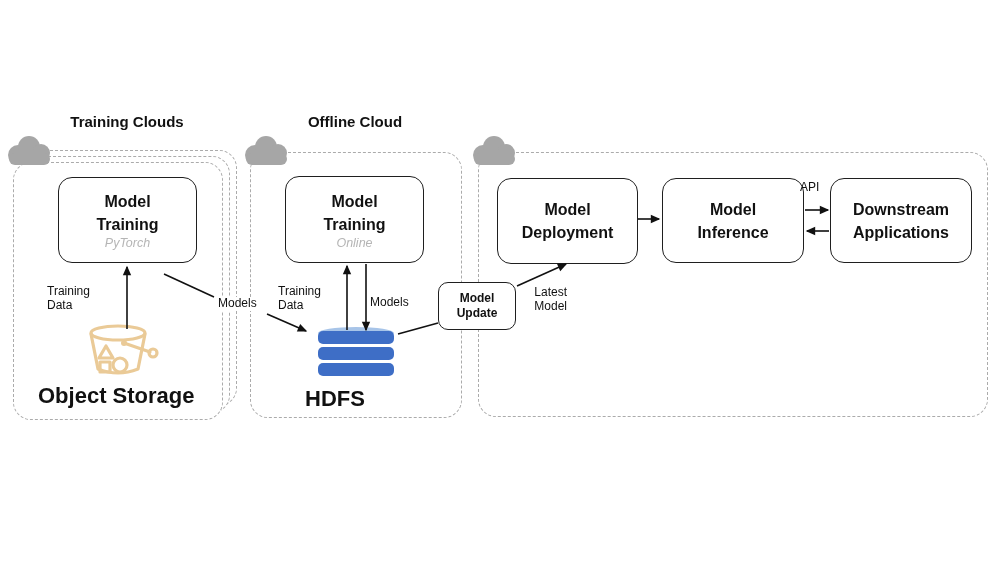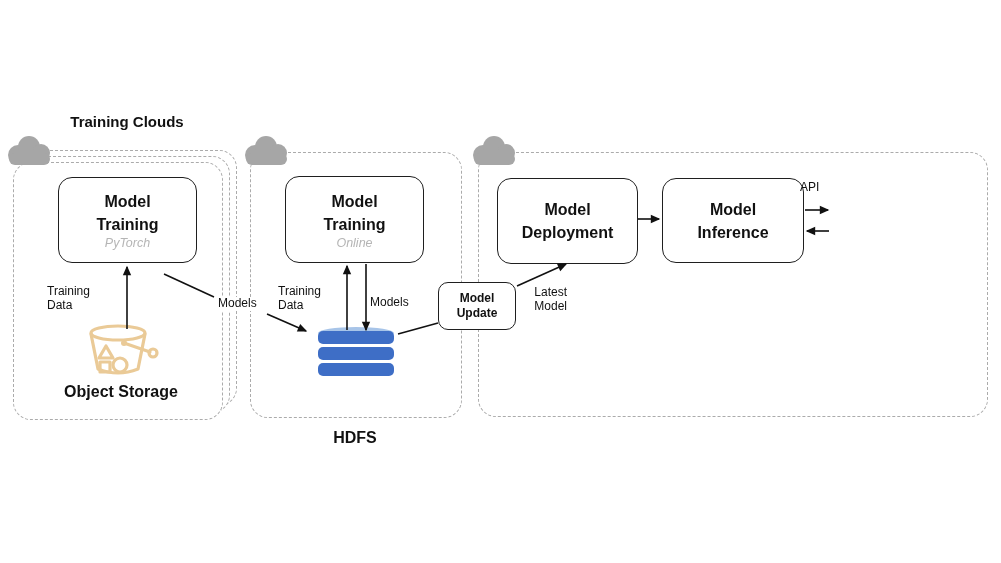--- a/index.html
+++ b/index.html
@@ -7,39 +7,40 @@
           font-family:"Liberation Sans",sans-serif;color:#111;}
   .dash{position:absolute;border:1px dashed #ababab;border-radius:18px;background:#fff;box-sizing:border-box;}
   .sec-title{position:absolute;font-size:15px;font-weight:600;text-align:center;white-space:nowrap;}
   .node{position:absolute;display:flex;flex-direction:column;align-items:center;justify-content:center;
         background:#fff;border:1.5px solid #1f1f1f;border-radius:14px;text-align:center;box-sizing:border-box;}
   .node .t{font-size:16px;font-weight:600;line-height:23px;}
   .node .sub{font-size:12.5px;line-height:14px;color:#b5b5b5;font-weight:400;font-style:italic;}
   .node.small{border-radius:10px;}
   .node.small .t{font-size:12px;line-height:15px;font-weight:600;}
   .icon{position:absolute;}
-  .icon-label{position:absolute;font-size:16px;font-weight:600;text-align:center;white-space:nowrap;}
+  .icon-label{position:absolute;font-size:22px;font-weight:600;text-align:left;white-space:nowrap;}
   .lbl{position:absolute;font-size:12px;line-height:13.5px;text-align:left;font-weight:400;}
   .lbl.bg{background:#fff;padding:0 2px;}
   .lbl.left{text-align:right;}
   svg.overlay{position:absolute;left:0;top:0;pointer-events:none;}
 </style>
 </head>
 <body>
 
 <div class="canvas">
 
   <div class="dash" style="left:27px;top:150px;width:210px;height:256px;"></div>
   <div class="dash" style="left:20px;top:156px;width:210px;height:257px;"></div>
   <div class="dash" style="left:13px;top:162px;width:210px;height:258px;"></div>
 
   <div class="dash" style="left:250px;top:152px;width:212px;height:266px;"></div>
   <div class="dash" style="left:478px;top:152px;width:510px;height:265px;"></div>
 
   <div class="sec-title" style="left:47px;top:113px;width:160px;">Training Clouds</div>
+  <div class="sec-title" style="left:275px;top:113px;width:160px;">Offline Cloud</div>
 
   <svg class="icon" style="left:4px;top:133px;" width="52" height="34" viewBox="0 0 52 34">
     <g fill="#A6A6A6">
       <circle cx="14" cy="22" r="10"></circle>
         <circle cx="25" cy="14" r="11"></circle>
         <circle cx="37" cy="20" r="9"></circle>
       <rect x="5" y="20" width="41" height="12" rx="6"></rect>
     </g>
   </svg>
   <svg class="icon" style="left:241px;top:133px;" width="52" height="34" viewBox="0 0 52 34">
@@ -74,20 +75,24 @@
   <div class="node" style="left:497px;top:178px;width:141px;height:86px;">
     <span class="t">Model</span>
     <span class="t">Deployment</span>
   </div>
 
   <div class="node" style="left:662px;top:178px;width:142px;height:85px;">
     <span class="t">Model</span>
     <span class="t">Inference</span>
   </div>
 
+  <div class="node" style="left:830px;top:178px;width:142px;height:85px;">
+    <span class="t">Downstream</span>
+    <span class="t">Applications</span>
+  </div>
 
   <div class="node small" style="left:438px;top:282px;width:78px;height:48px;">
     <span class="t">Model</span>
     <span class="t">Update</span>
   </div>
 
   <svg class="icon" style="left:84px;top:323px;" width="82" height="60" viewBox="0 0 82 60">
     <g fill="none" stroke-width="3.2" stroke-linecap="round" stroke-linejoin="round" stroke="#EACA97">
       <ellipse cx="34" cy="10" rx="27" ry="7"></ellipse>
       <path d="M7,11 L14,46 Q34,54 54,46 L61,11"></path>
@@ -102,21 +107,21 @@
   <div class="icon-label" style="left:38px;top:383px;width:166px;">Object Storage</div>
 
   <svg class="icon" style="left:315px;top:326px;" width="82" height="56" viewBox="0 0 82 56">
     <ellipse cx="41" cy="7" rx="38" ry="6" fill="#A7C4E8"></ellipse>
     <g fill="#3E6EC6">
       <rect x="3" y="5" width="76" height="13" rx="5"></rect>
       <rect x="3" y="21" width="76" height="13" rx="5"></rect>
       <rect x="3" y="37" width="76" height="13" rx="5"></rect>
     </g>
   </svg>
-  <div class="icon-label" style="left:305px;top:386px;width:100px;margin-top:43px;">HDFS</div>
+  <div class="icon-label" style="left:305px;top:386px;width:100px;">HDFS</div>
 
   <div class="lbl" style="left:47px;top:285px;width:70px;">
     <div>Training</div>
     <div>Data</div>
   </div>
   <div class="lbl bg" style="left:216px;top:297px;width:50px;">Models</div>
   <div class="lbl" style="left:278px;top:285px;width:70px;">
     <div>Training</div>
     <div>Data</div>
   </div>

